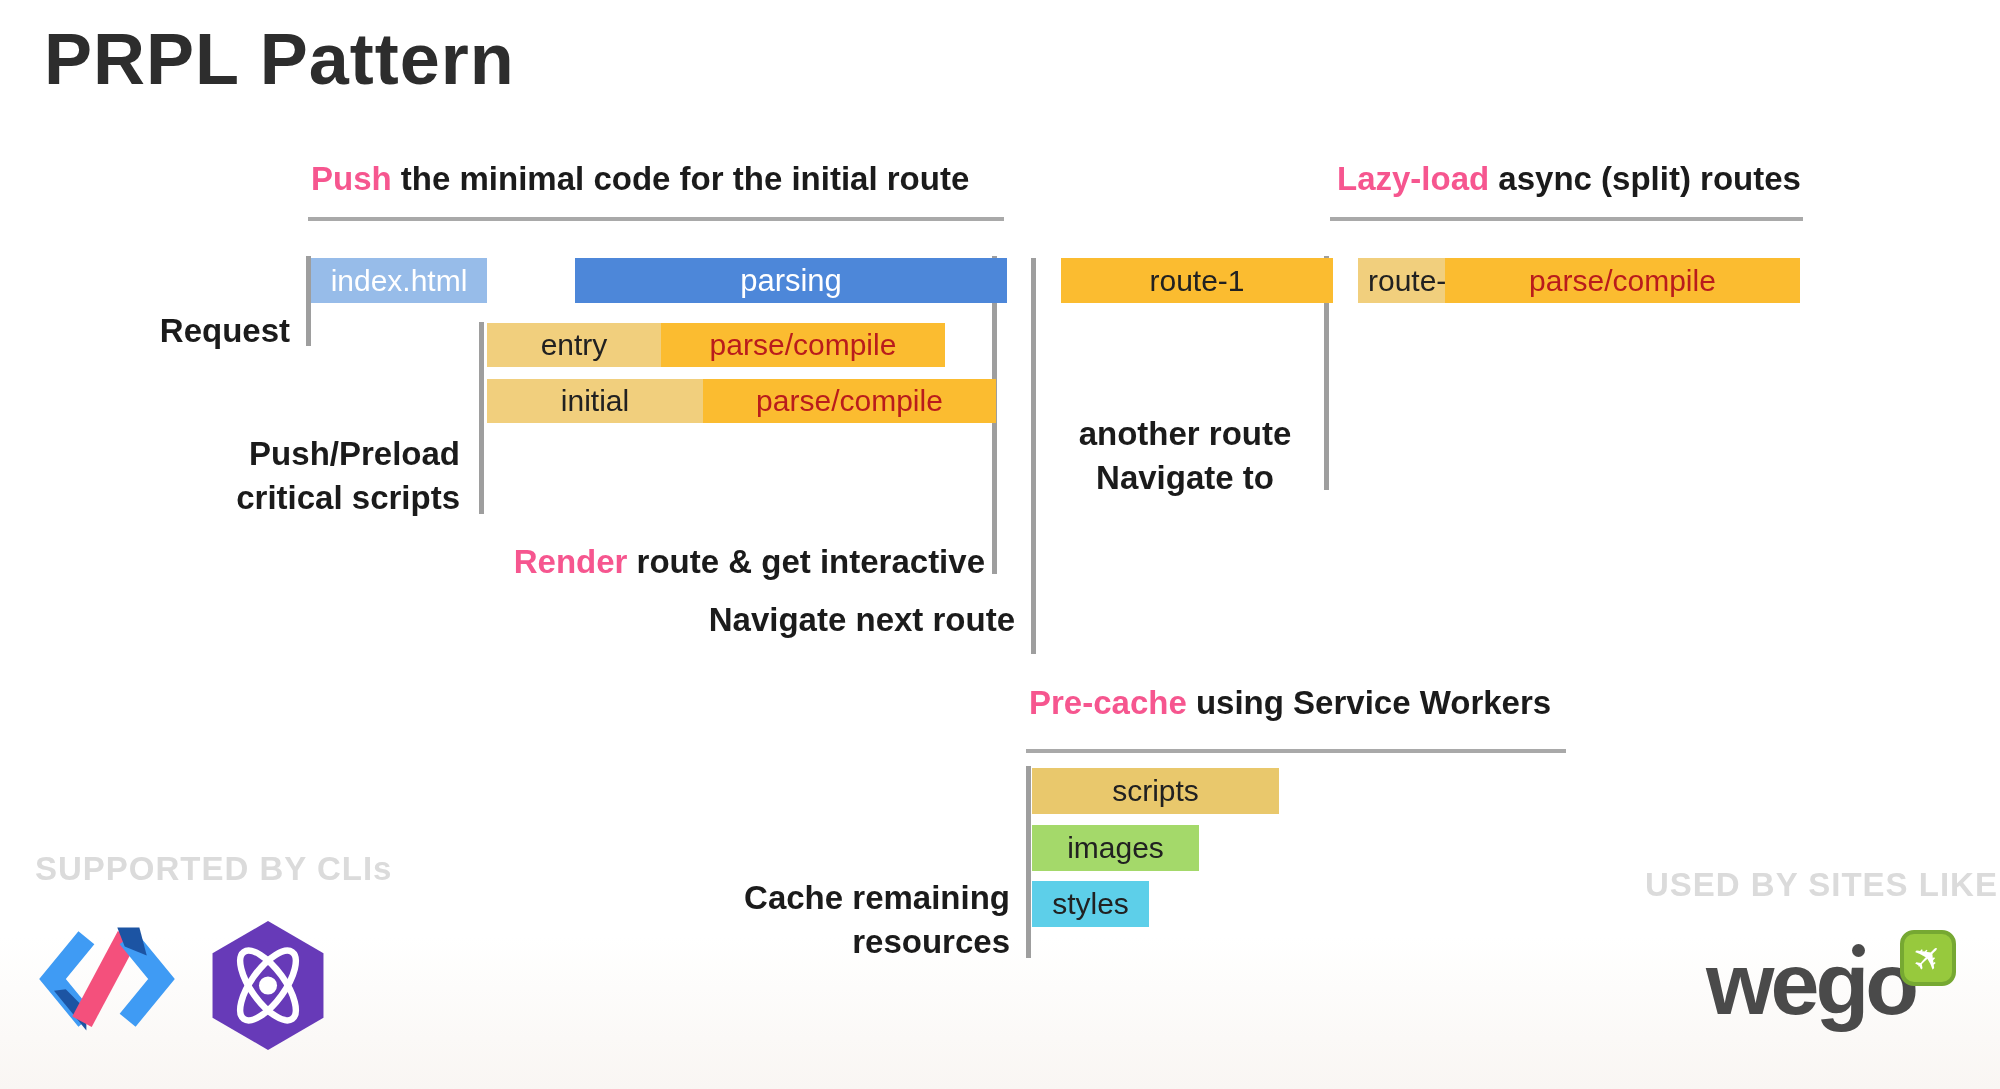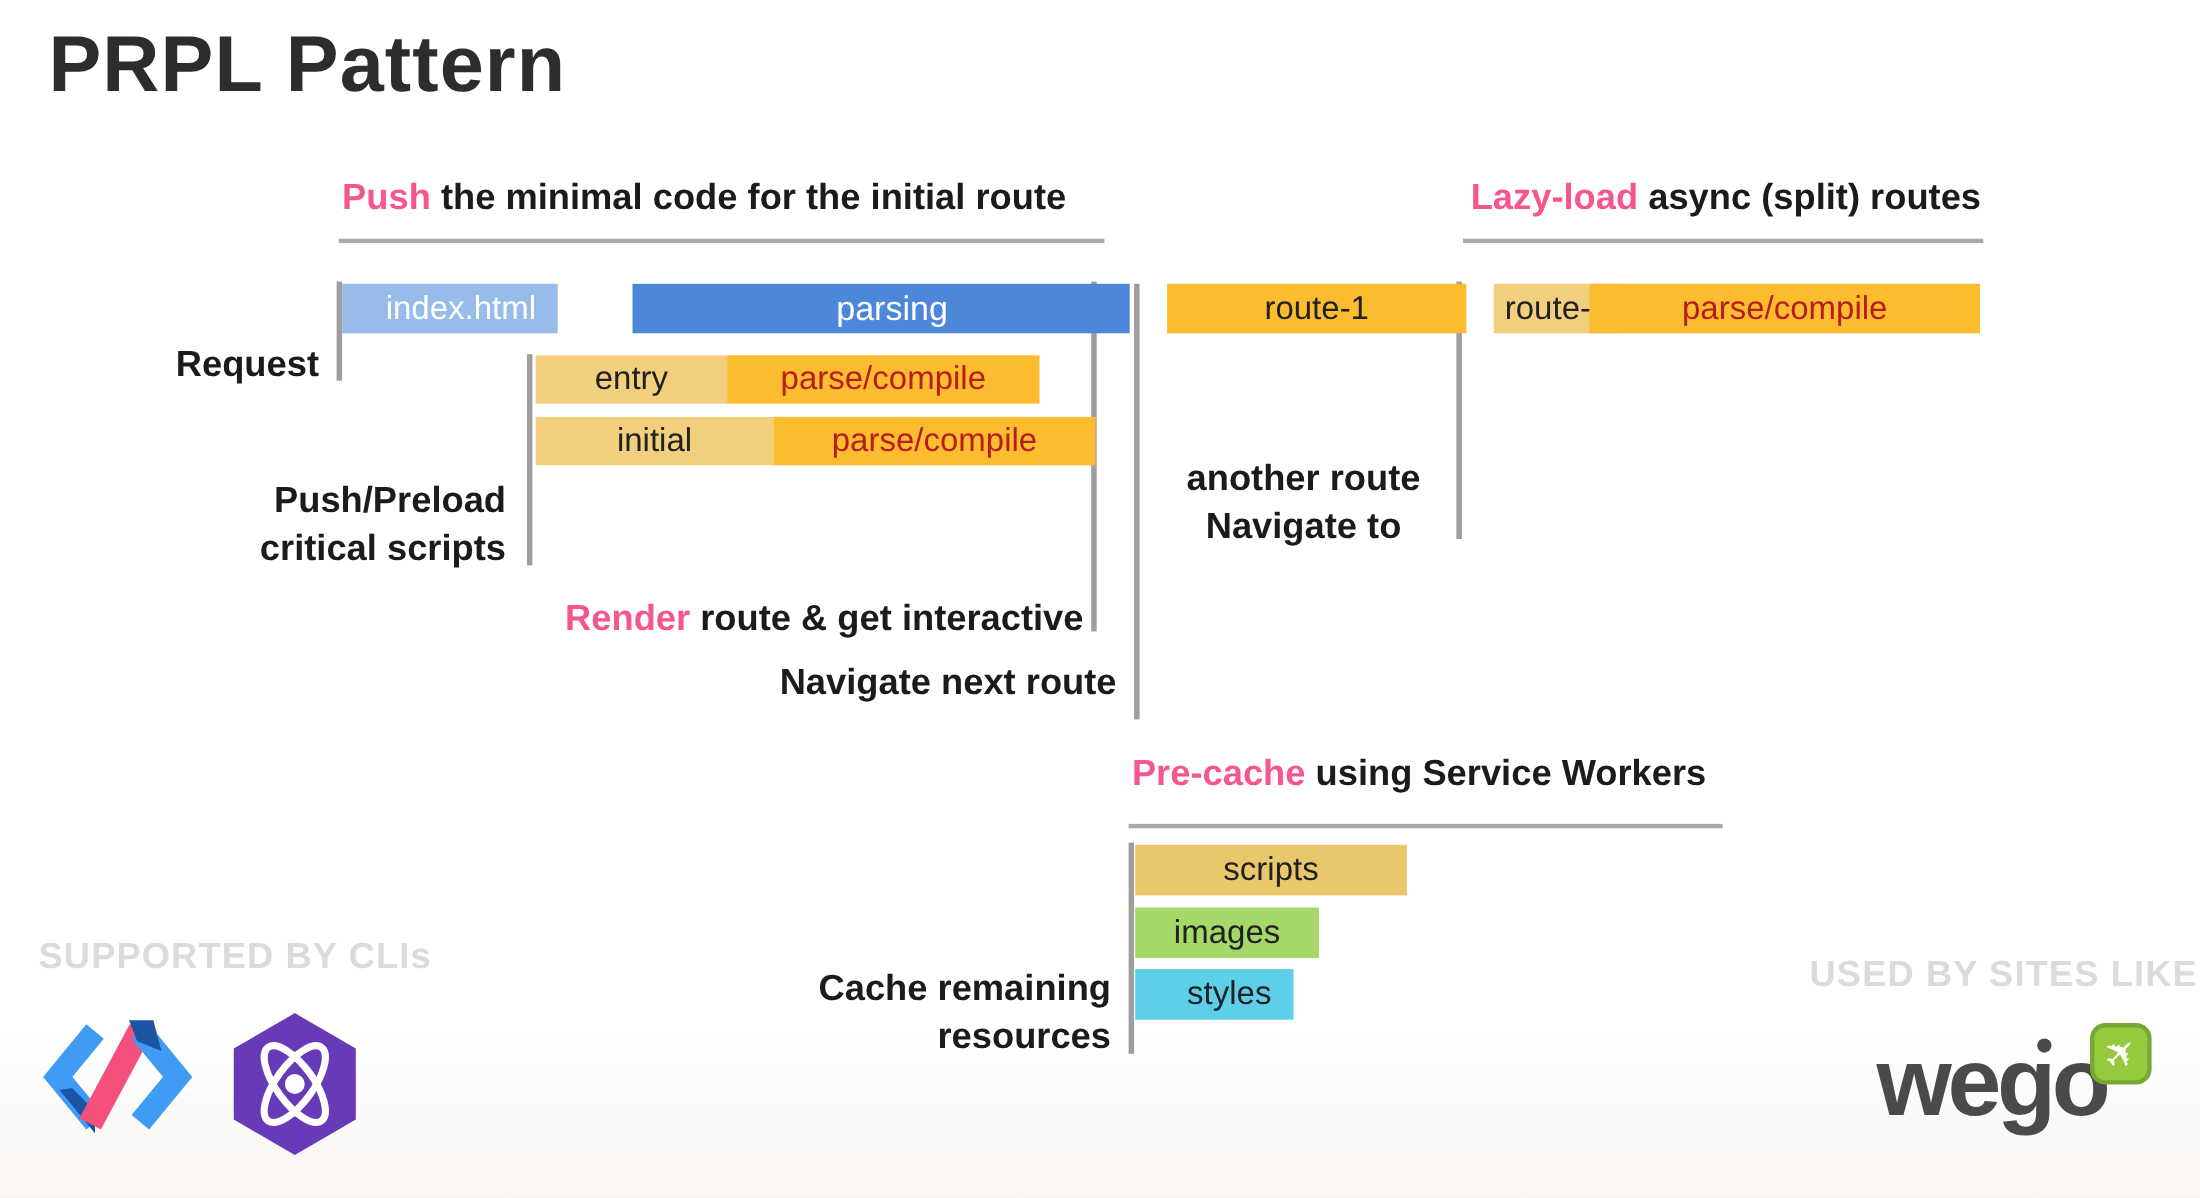--- a/index.html
+++ b/index.html
@@ -19,29 +19,29 @@
     font-size:33px;font-weight:700;color:#1b1b1b;white-space:nowrap;
   }
   .hl{color:#f6568f;}
   .rule{background:#a9a9a9;height:4px;}
   .vline{width:5px;background:#9e9e9e;}
   .bar{
     display:flex;align-items:center;justify-content:center;
     font-size:30px;font-weight:400;color:#212121;white-space:nowrap;
     height:45px;
   }
-  .bar.white-text{color:#ffffff;padding-left:20px;}
+  .bar.white-text{color:#ffffff;}
   .bar.brown-text{color:#b91c1c;}
   .bg-lightblue{background:#97bce9;}
   .bg-blue{background:#4d87d9;}
   .bg-orange{background:#fbbc30;}
   .bg-tan{background:#f1cf7d;}
   .bg-scripts{background:#e9c86c;}
   .bg-green{background:#a4d96a;}
-  .bg-cyan{background:#5dcfe9;padding-left:27px;}
+  .bg-cyan{background:#5dcfe9;}
   .lab{
     font-size:33px;font-weight:700;color:#1b1b1b;line-height:1.32;white-space:nowrap;
   }
   .right{text-align:right;}
   .center{text-align:center;}
   .caption{
     font-size:33px;font-weight:700;color:#dbdbdb;letter-spacing:1px;white-space:nowrap;
   }
   .wego-text{
     font-size:88px;font-weight:700;color:#4a4a4a;letter-spacing:-4px;line-height:1;

